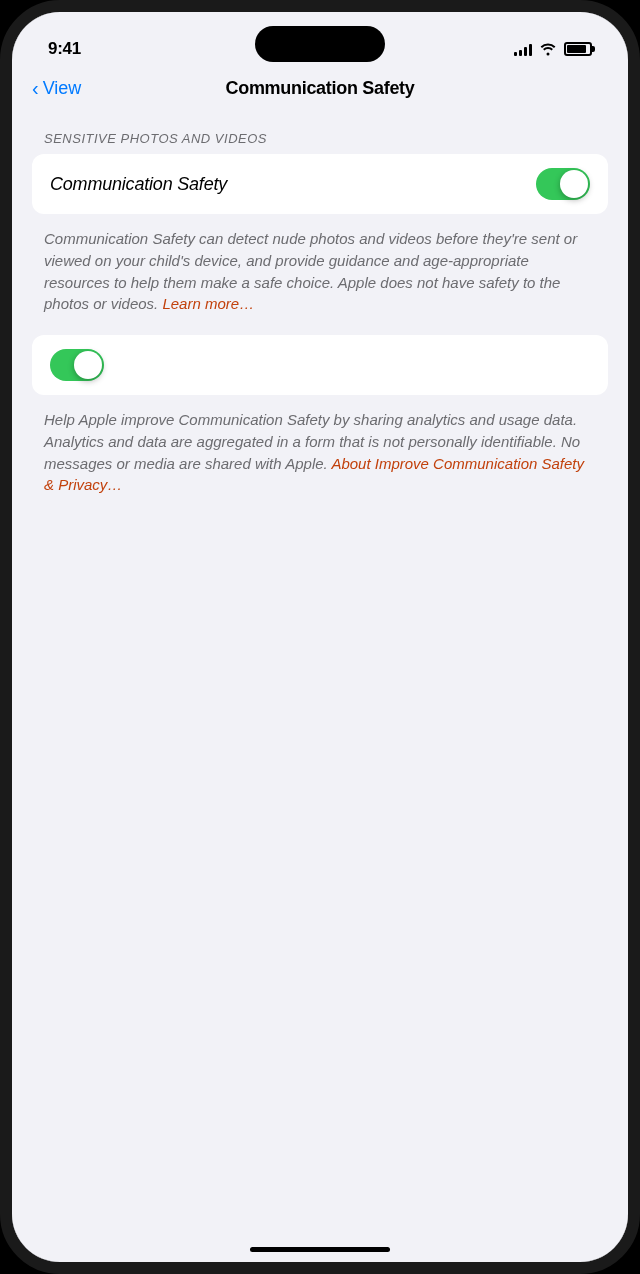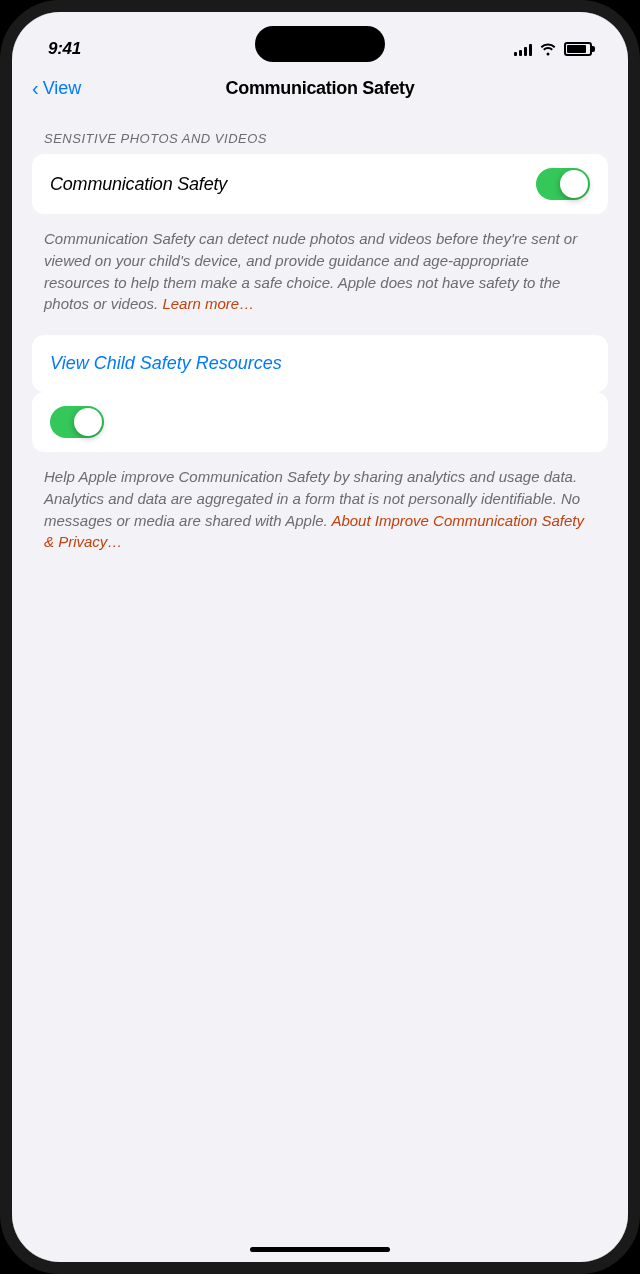--- a/index.html
+++ b/index.html
@@ -51,21 +51,20 @@
 
     
     .status-bar {
       display: flex;
       justify-content: space-between;
       align-items: center;
       padding: 16px 36px 0;
       height: 58px;
       position: relative;
       z-index: 10;
-      font-style: italic;
     }
 
     .status-time {
       font-size: 17px;
       font-weight: 600;
       color: #000;
       letter-spacing: -0.3px;
     }
 
     .status-icons {
@@ -306,23 +305,20 @@
             <div class="toggle-knob"></div>
           </div>
         </div>
       </div>
 
       <p class="description-text">
         <span>Communication Safety can detect nude photos and videos before they're sent or viewed on your child's device, and provide guidance and age-appropriate resources to help them make a safe choice. Apple does not have safety to the photos or videos.</span>
         <a class="link">Learn more…</a>
       </p>
 
-      <div class="view-resources-card">
-        <span class="view-resources-text">View Child Safety Resources</span>
-      </div>
 
 
 
       <div class="card">
         <div class="toggle-row">
           <div class="toggle-switch">
             <div class="toggle-knob"></div>
           </div>
         </div>
       </div>

